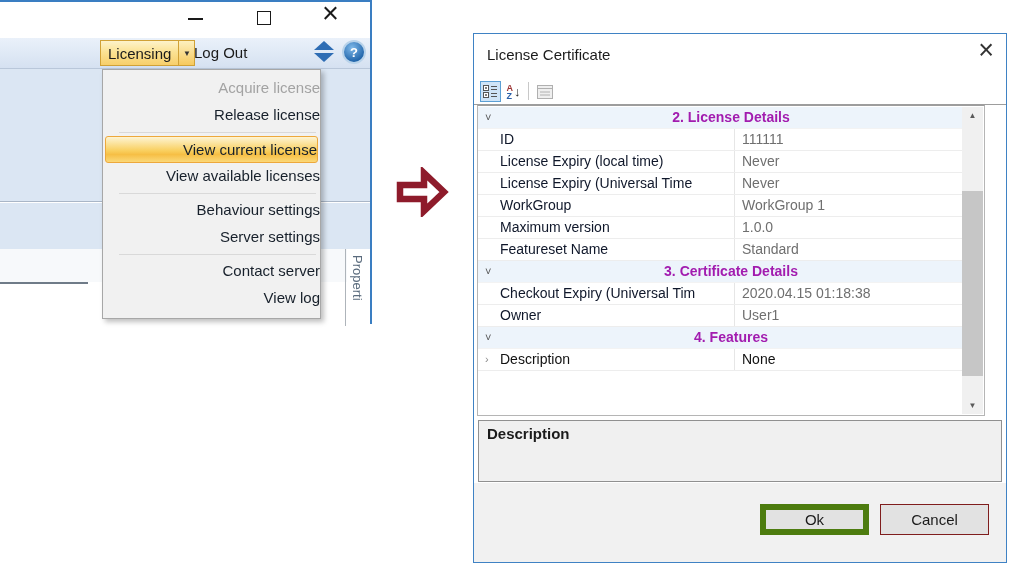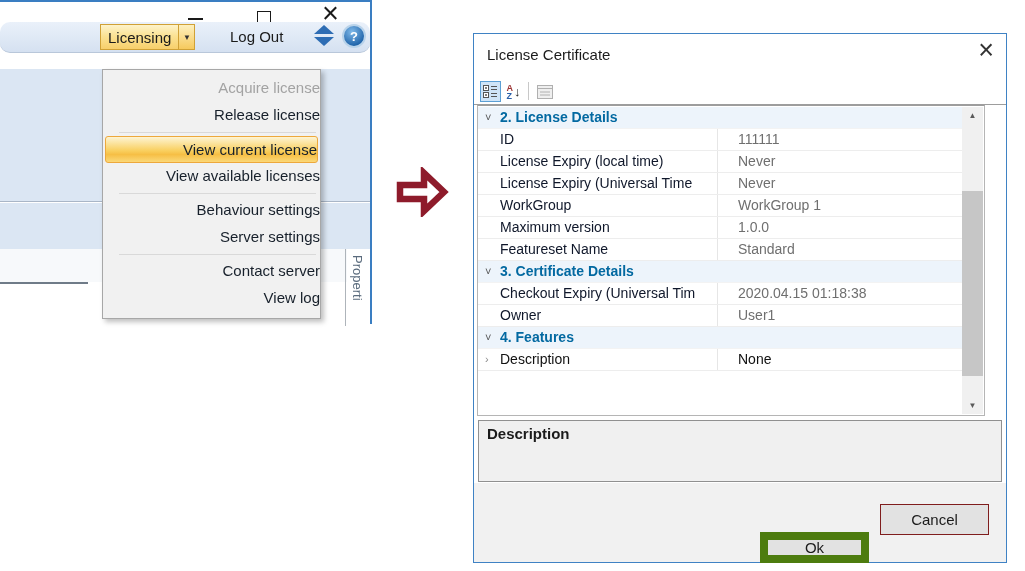--- a/index.html
+++ b/index.html
@@ -9,30 +9,30 @@
 
   
   #left-window { left:0; top:28; width:372px; height:324px; background:#ffffff;
                  border-top:2px solid #3a7ec2; border-right:2px solid #3a7ec2; }
   .titlebar { left:0; top:0; width:370px; height:36px; background:#ffffff; }
   .win-btn { position:absolute; cursor:default; }
   .min-glyph { left:188px; top:16px; width:15px; border-top:2px solid #1a1a1a; }
   .max-glyph { left:257px; top:9px; width:14px; height:14px; border:1.5px solid #1a1a1a; }
   .close-glyph { left:322px; top:-3px; font-size:29px; font-weight:300; color:#1a1a1a; line-height:1; }
 
-  .toolbar { left:0; top:20px; width:370px; height:31px;
-             background:linear-gradient(#eaf1fa,#d5e1f1); border-bottom:1px solid #b9c7da;border-radius:10px; }
+  .toolbar { left:0; top:36px; width:370px; height:31px;
+             background:linear-gradient(#eaf1fa,#d5e1f1); border-bottom:1px solid #b9c7da; }
   .lic-btn { left:100px; top:2px; height:26px; display:flex; cursor:pointer; }
   .lic-main { padding:0 7px; height:26px; line-height:25px; font-size:15px; color:#1b1b1b;
               background:linear-gradient(#fdf3cb,#fbe294 45%,#f7cf6b);
               border:1px solid #d0a136; border-right:none; }
   .lic-arrow { width:17px; height:26px; background:linear-gradient(#fdf0bf,#f6c95d);
                border:1px solid #d0a136; display:flex; align-items:center; justify-content:center;
                font-size:8px; color:#333333; }
-  .logout { left:194px; top:2px; height:26px; line-height:26px; font-size:15px; color:#1b1b1b; cursor:pointer;padding-left:36px; }
+  .logout { left:194px; top:2px; height:26px; line-height:26px; font-size:15px; color:#1b1b1b; cursor:pointer; }
   .updown-icon { left:312px; top:3px; width:24px; height:22px; cursor:pointer; }
   .tri { position:absolute; left:2px; width:0; height:0; border-left:10px solid transparent; border-right:10px solid transparent; }
   .tri-up { top:0; border-bottom:9px solid #2e6db4; }
   .tri-down { top:12px; border-top:9px solid #2e6db4; }
   .help-icon { left:342px; top:2px; width:24px; height:24px; border-radius:50%;
                background:radial-gradient(circle at 40% 30%, #7fb9e9, #1f63a9 75%);
                border:2px solid #b9d3ea; color:#ffffff; font-weight:bold; font-size:13px;
                display:flex; align-items:center; justify-content:center; cursor:pointer; }
 
   
@@ -71,40 +71,40 @@
   .pg-sep { left:54px; top:4px; width:1px; height:18px; background:#c8c8c8; position:absolute; }
   .pg-pages { left:60px; }
   .pg-pages svg rect, .pg-pages svg line { stroke:#b0b0b0; }
 
   .pgrid { left:3px; top:71px; width:508px; height:311px; background:#ffffff;
            border:1px solid #b5b5b5; border-top:1px solid #9d9d9d; overflow:hidden; }
   .rows { position:absolute; left:0; top:1px; width:484px; }
   .grid-row { display:flex; height:22px; line-height:21px; font-size:14px; border-bottom:1px solid #ededed; cursor:default; }
   .grid-row .chev { width:22px; padding-left:7px; font-size:11px; color:#8a8a8a; }
   .grid-row .cell-name { width:217px; color:#0f172a; overflow:hidden; white-space:nowrap; }
-  .grid-row .cell-value { flex:1; padding-left:20px; color:#6f6f6f; overflow:hidden; white-space:nowrap;
-                          border-left:1px solid #e6e6e6; }
+  .grid-row .cell-value { flex:1; padding-left:7px; color:#6f6f6f; overflow:hidden; white-space:nowrap;
+                          border-left:1px solid #e6e6e6;margin-left:17px; }
   .grid-row.category { background:#edf4fb; border-bottom:1px solid #f3f3f3; }
-  .grid-row.category .cell-name { font-weight:bold; color:#0369a1; width:auto; flex:1; }
+  .grid-row.category .cell-name { font-weight:bold; color:#a21caf; width:auto; flex:1;text-align:center; }
   .grid-row.category .chev { color:#555555; }
   .grid-row.emph .cell-name { color:#111111; }
   .grid-row.emph .cell-value { color:#111111; }
 
   .vscroll { position:absolute; right:1px; top:1px; width:21px; height:307px; background:#f0f0f0; }
   .vs-arrow { position:absolute; left:0; width:21px; height:17px; font-size:8px; color:#5a5a5a;
               display:flex; align-items:center; justify-content:center; cursor:pointer; }
   .vs-up { top:0; } .vs-down { bottom:0; }
   .vs-thumb { position:absolute; left:0; width:21px; top:84px; height:185px; background:#c6c6c6; cursor:pointer; }
 
   .desc-panel { left:4px; top:386px; width:524px; height:62px; background:#f0f0f0; border:1px solid #909090; }
   .desc-title { position:absolute; left:8px; top:4px; font-size:15px; font-weight:bold; color:#1b1b1b; }
   .bottom-zone { left:0; top:449px; width:532px; height:79px; background:#f1f1f1; }
   .dlg-btn { position:absolute; top:470px; width:109px; height:31px; background:#e2e2e2;
              font-size:15px; color:#1b1b1b; display:flex; align-items:center; justify-content:center; cursor:pointer; }
-  .btn-ok { left:286px; border:8px solid #4d7c0f;margin-top:28px; }
+  .btn-ok { left:286px; border:6px solid #4d7c0f; }
   .btn-cancel { left:406px; border:1px solid #7f1d1d; }
 </style>
 </head>
 <body>
 
 <div id="left-window" class="abs">
 
   <div class="titlebar abs">
     <div class="win-btn min-glyph"></div>
     <div class="win-btn max-glyph"></div>

